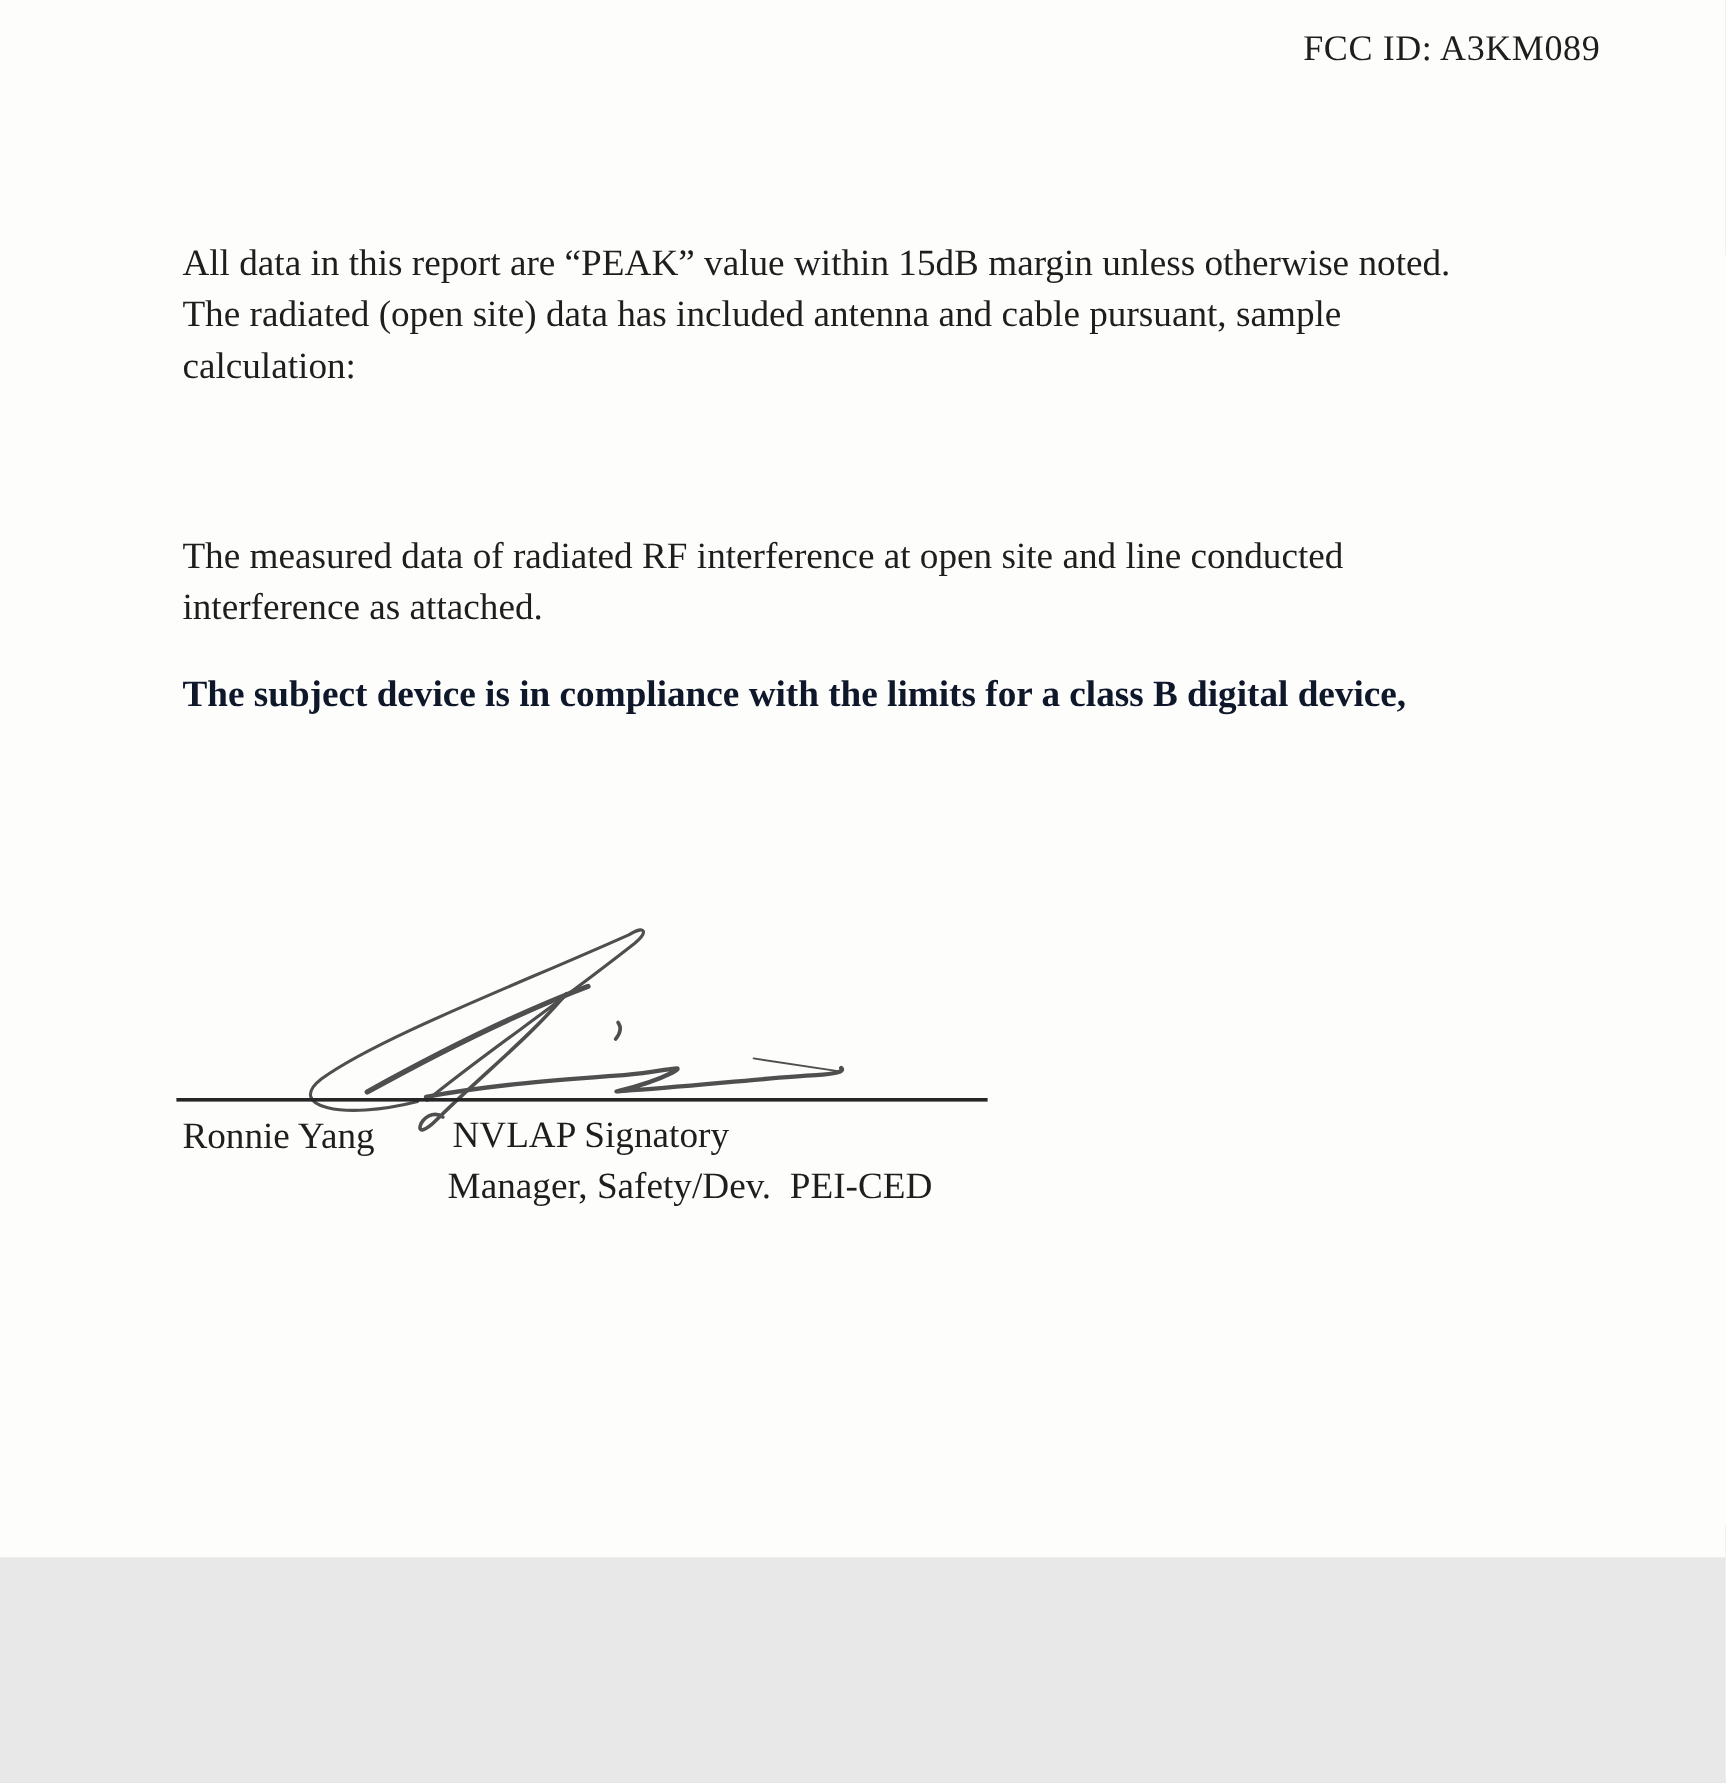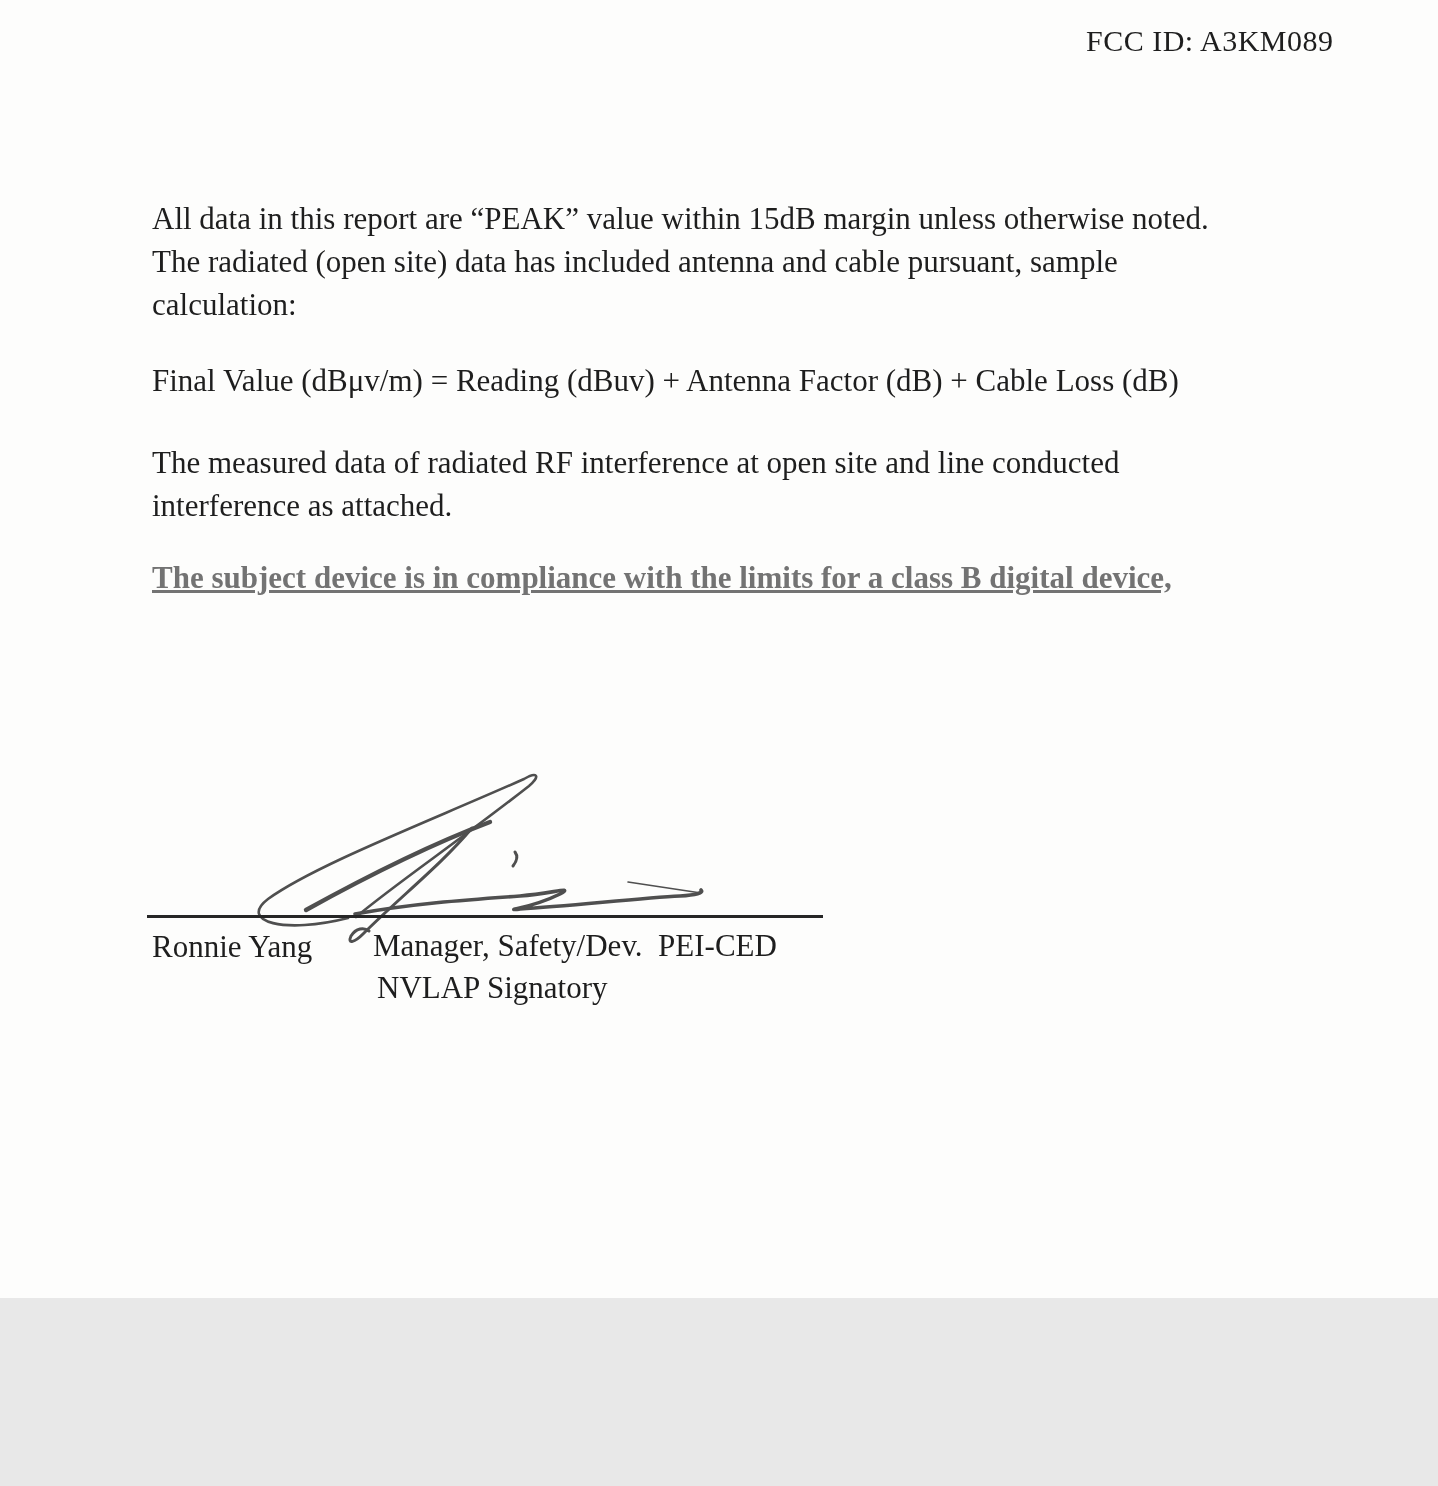--- a/index.html
+++ b/index.html
@@ -17,21 +17,21 @@
     font-size:30px;letter-spacing:.5px;white-space:pre;
   }
   .para{
     position:absolute;left:152px;
     font-size:31px;line-height:43px;
   }
   .para .line{white-space:pre-wrap;}
   .para-intro{top:197px;}
   .para-formula{top:359px;}
   .para-measured{top:441px;}
-  .para-compliance{top:556px;font-weight:bold;color:#737373;text-decoration:underline;}
+  .para-compliance{top:556px;font-weight:bold;color:#0f172a;}
   .signature-wrap{position:absolute;left:100px;top:738px;width:680px;height:240px;}
   .signature-wrap svg{display:block;width:680px;height:240px;}
   .sig-line{
     position:absolute;left:147px;top:915px;width:676px;height:0;
     border-top:3px solid #262626;
   }
   .sig-name{
     position:absolute;left:152px;top:925px;
     font-size:31px;line-height:43px;white-space:pre;text-align:center;
   }
@@ -48,23 +48,20 @@
 <div class="page">
 
   <div class="fcc-id">FCC ID: A3KM089</div>
 
   <div class="para para-intro">
     <div class="line">All data in this report are “PEAK” value within 15dB margin unless otherwise noted.</div>
     <div class="line">The radiated (open site) data has included antenna and cable pursuant, sample</div>
     <div class="line">calculation:</div>
   </div>
 
-  <div class="para para-formula">
-    <div class="line">Final Value (dBμv/m) = Reading (dBuv) + Antenna Factor (dB) + Cable Loss (dB)</div>
-  </div>
 
   <div class="para para-measured">
     <div class="line">The measured data of radiated RF interference at open site and line conducted</div>
     <div class="line">interference as attached.</div>
   </div>
 
   <div class="para para-compliance">
     <div class="line">The subject device is in compliance with the limits for a class B digital device,</div>
   </div>
 
@@ -83,17 +80,17 @@
 
       <path d="M 415 114 C 418 118, 417 123, 413 128" fill="none" stroke="#4f4f4f" stroke-width="3" stroke-linecap="round"></path>
     </svg>
   </div>
 
   <div class="sig-line"></div>
 
   <div class="sig-name">Ronnie Yang</div>
 
   <div class="sig-titles">
+    <div class="line sig-role">NVLAP Signatory</div>
     <div class="line">Manager, Safety/Dev.  PEI-CED</div>
-    <div class="line sig-role">NVLAP Signatory</div>
   </div>
 
 </div>
 
 </body></html>

